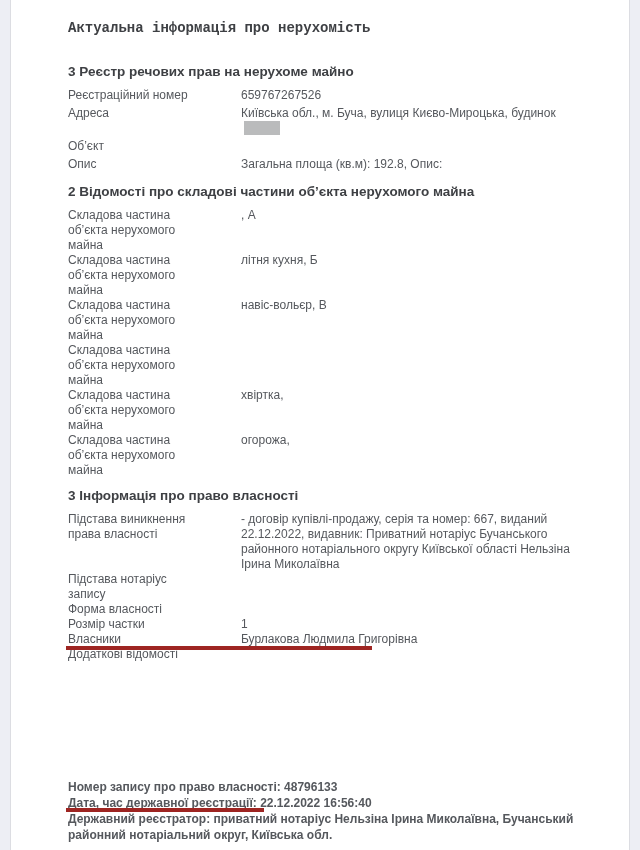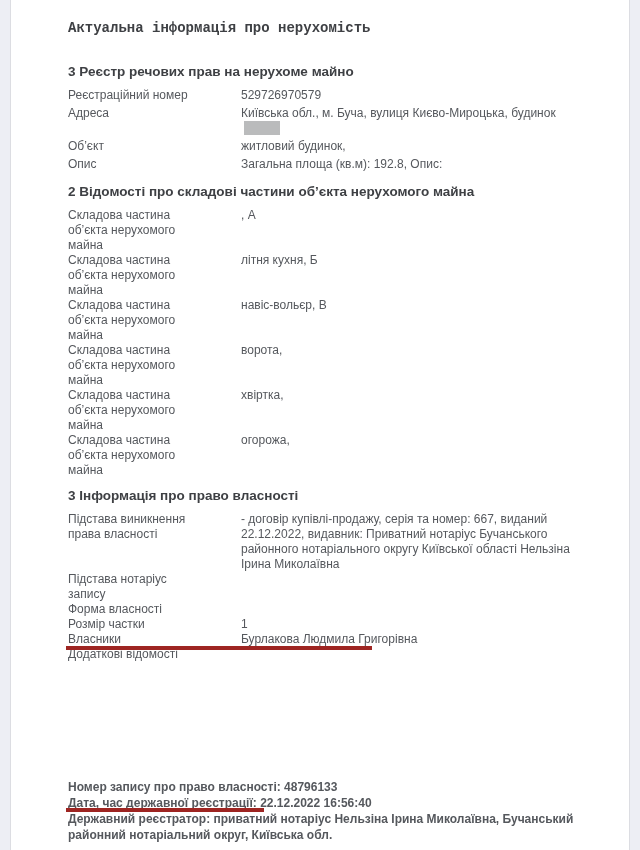--- a/index.html
+++ b/index.html
@@ -71,29 +71,28 @@
 <div class="gutter right"></div>
 
 <div class="content">
 
   <div class="doc-title">Актуальна інформація про нерухомість</div>
 
   <div class="section-heading h1">3 Реєстр речових прав на нерухоме майно</div>
   <div class="rows s1">
     <div class="row">
       <div class="label">Реєстраційний номер</div>
-      <div class="value">529726970579</div>
+      <div class="value">659767267526</div>
     </div>
     <div class="row">
       <div class="label">Адреса</div>
       <div class="value"><span>Київська обл., м. Буча, вулиця Києво-Мироцька, будинок</span><span class="redaction"></span></div>
     </div>
     <div class="row">
       <div class="label">Об’єкт</div>
-      <div class="value">житловий будинок,</div>
     </div>
     <div class="row">
       <div class="label">Опис</div>
       <div class="value">Загальна площа (кв.м): 192.8, Опис:</div>
     </div>
   </div>
 
   <div class="section-heading h2">2 Відомості про складові частини об’єкта нерухомого майна</div>
   <div class="rows s2">
     <div class="row">
@@ -103,21 +102,20 @@
     <div class="row">
       <div class="label">Складова частина об’єкта нерухомого майна</div>
       <div class="value">літня кухня, Б</div>
     </div>
     <div class="row">
       <div class="label">Складова частина об’єкта нерухомого майна</div>
       <div class="value">навіс-вольєр, В</div>
     </div>
     <div class="row">
       <div class="label">Складова частина об’єкта нерухомого майна</div>
-      <div class="value">ворота,</div>
     </div>
     <div class="row">
       <div class="label">Складова частина об’єкта нерухомого майна</div>
       <div class="value">хвіртка,</div>
     </div>
     <div class="row">
       <div class="label">Складова частина об’єкта нерухомого майна</div>
       <div class="value">огорожа,</div>
     </div>
   </div>

